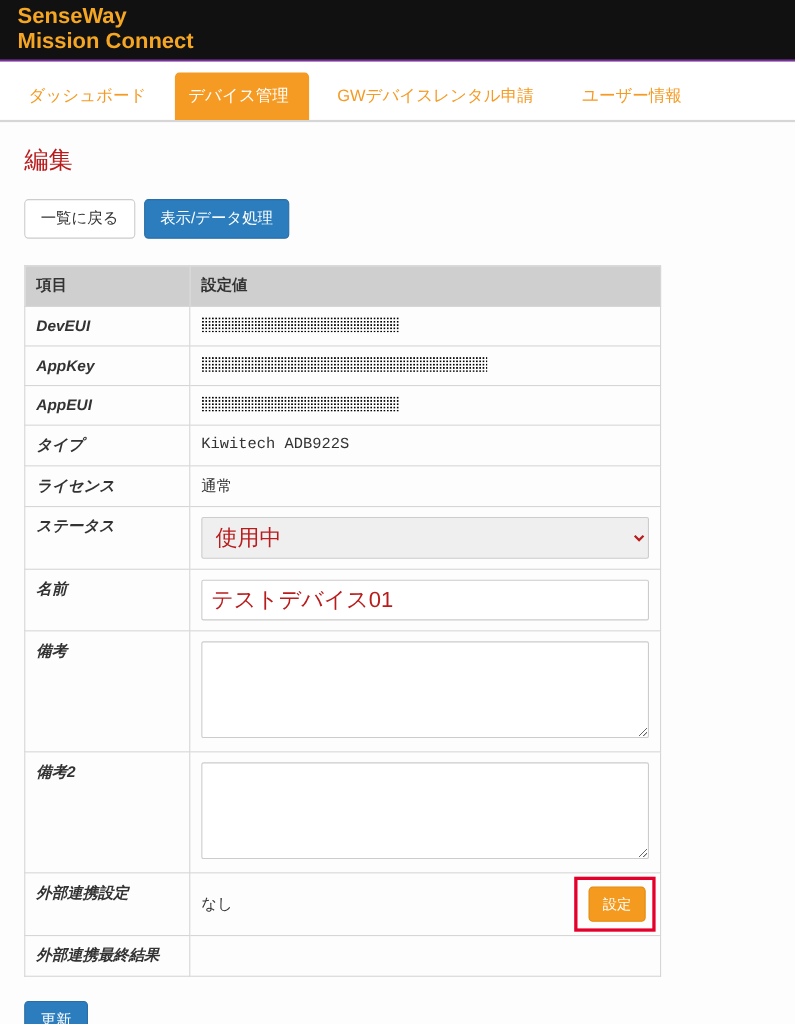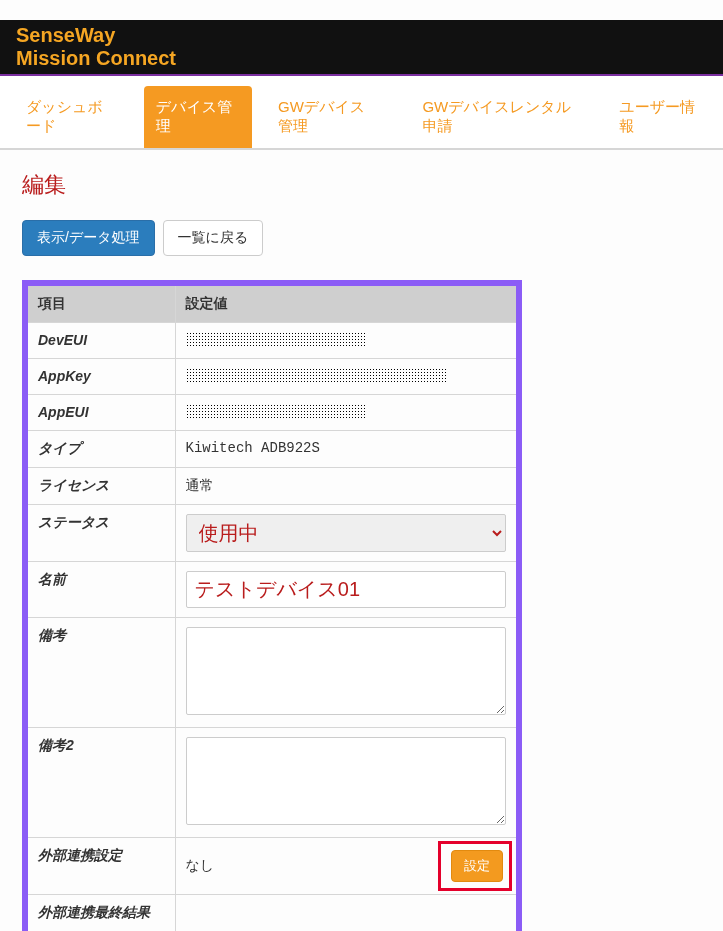--- a/index.html
+++ b/index.html
@@ -1,30 +1,30 @@
 <!DOCTYPE html>
 <html><head>
 <meta charset="utf-8">
 <style>
 * { box-sizing: border-box; margin: 0; padding: 0; }
 body { font-family: "Helvetica Neue", Arial, "Hiragino Kaku Gothic ProN", Meiryo, sans-serif; background: #fdfdfd; width: 723px; }
-.topbar { background: #111; border-bottom: 2px solid #7b2fa0; padding: 4px 16px; margin-top: 20px; }
+.topbar { background: #111; border-bottom: 2px solid #7b2fa0; padding: 4px 16px; }
 .brand { color: #f5a623; font-size: 20px; font-weight: 600; line-height: 1.15; }
 .brand span { display: block; }
 .tabs-wrap { background: #fff; border-bottom: 2px solid #d6d6d6; padding: 10px 8px 0; }
 .tabs { display: flex; gap: 8px; }
 .tab { padding: 12px 18px; color: #f59a22; font-size: 15px; border-radius: 4px 4px 0 0; cursor: pointer; }
 .tab.active { background: #f59a22; color: #fff; padding-left: 12px; }
 .page { padding: 20px 22px; }
 .page-title { font-size: 22px; font-weight: 400; color: #b91c1c; margin-bottom: 20px; }
 .btn-row { display: flex; gap: 8px; margin-bottom: 24px; }
 .btn { padding: 8px 14px; font-size: 14px; border-radius: 4px; cursor: pointer; border: 1px solid #ccc; background: #fff; color: #333; }
 .btn.primary { background: #2b7dbd; color: #fff; border-color: #2a6ea8; }
 .btn.orange { background: #f39a1f; color: #fff; border-color: #e28a0f; padding: 6px 12px; font-size: 13px; }
-.tbl { width: 500px; border-collapse: collapse; border: 6px solid #8b5cf6; }
+.tbl { width: 579px; border-collapse: collapse; border: 1px solid #8b5cf6; }
 .tbl th, .tbl td { border: 1px solid #d6d6d6; padding: 9px 10px; font-size: 14px; text-align: left; vertical-align: top; color: #333; }
 .tbl thead th { background: #cfcfcf; font-weight: 700; }
 .tbl th.rowlabel { width: 150px; font-weight: 700; font-style: italic; }
 .redacted { display: inline-block; width: 180px; height: 14px; background-image: radial-gradient(circle, #000 1px, transparent 1px); background-size: 3px 3px; }
 .redacted.wide { width: 260px; }
 select, input[type=text], textarea { width: 100%; font-family: inherit; font-size: 20px; padding: 6px 8px; border: 1px solid #ccc; border-radius: 2px; color: #b91c1c; }
 textarea { height: 88px; resize: both; }
 .cell-flex { display: flex; align-items: center; justify-content: space-between; gap: 2px; }
 .highlight-box { border: 3px solid #e4002b; padding: 6px 6px 6px 10px; margin: -6px -6px -6px 12px; display: inline-block; }
 .update-row { margin-top: 22px; }
@@ -37,32 +37,31 @@
   <div class="brand">
     <span>SenseWay</span>
     <span>Mission Connect</span>
   </div>
 </div>
 
 <div class="tabs-wrap">
   <div class="tabs">
     <div class="tab">ダッシュボード</div>
     <div class="tab active">デバイス管理</div>
-    <div class="tab">GWデバイス管理</div>
     <div class="tab">GWデバイスレンタル申請</div>
     <div class="tab">ユーザー情報</div>
   </div>
 </div>
 
 <div class="page">
   <h2 class="page-title">編集</h2>
 
   <div class="btn-row">
+    <button class="btn">一覧に戻る</button>
     <button class="btn primary">表示/データ処理</button>
-    <button class="btn">一覧に戻る</button>
   </div>
 
   <table class="tbl">
     <thead>
       <tr>
         <th>項目</th>
         <th>設定値</th>
       </tr>
     </thead>
     <tbody>

